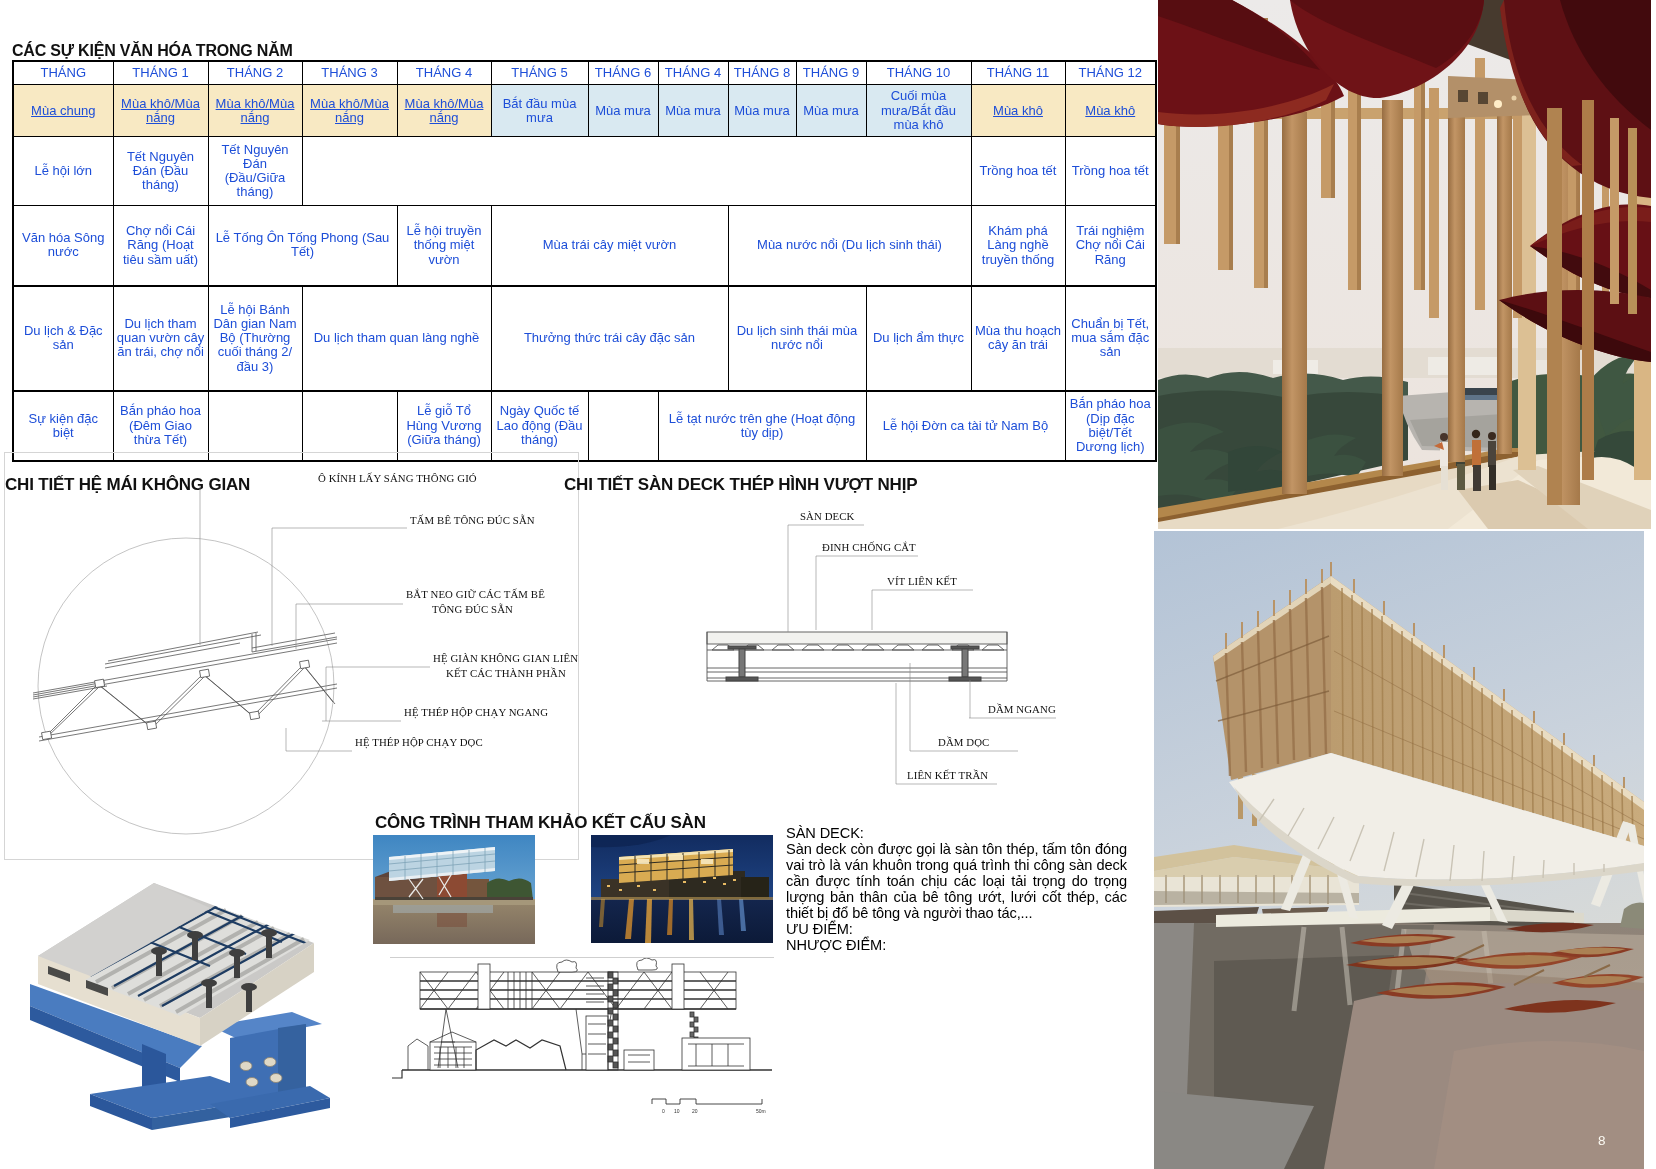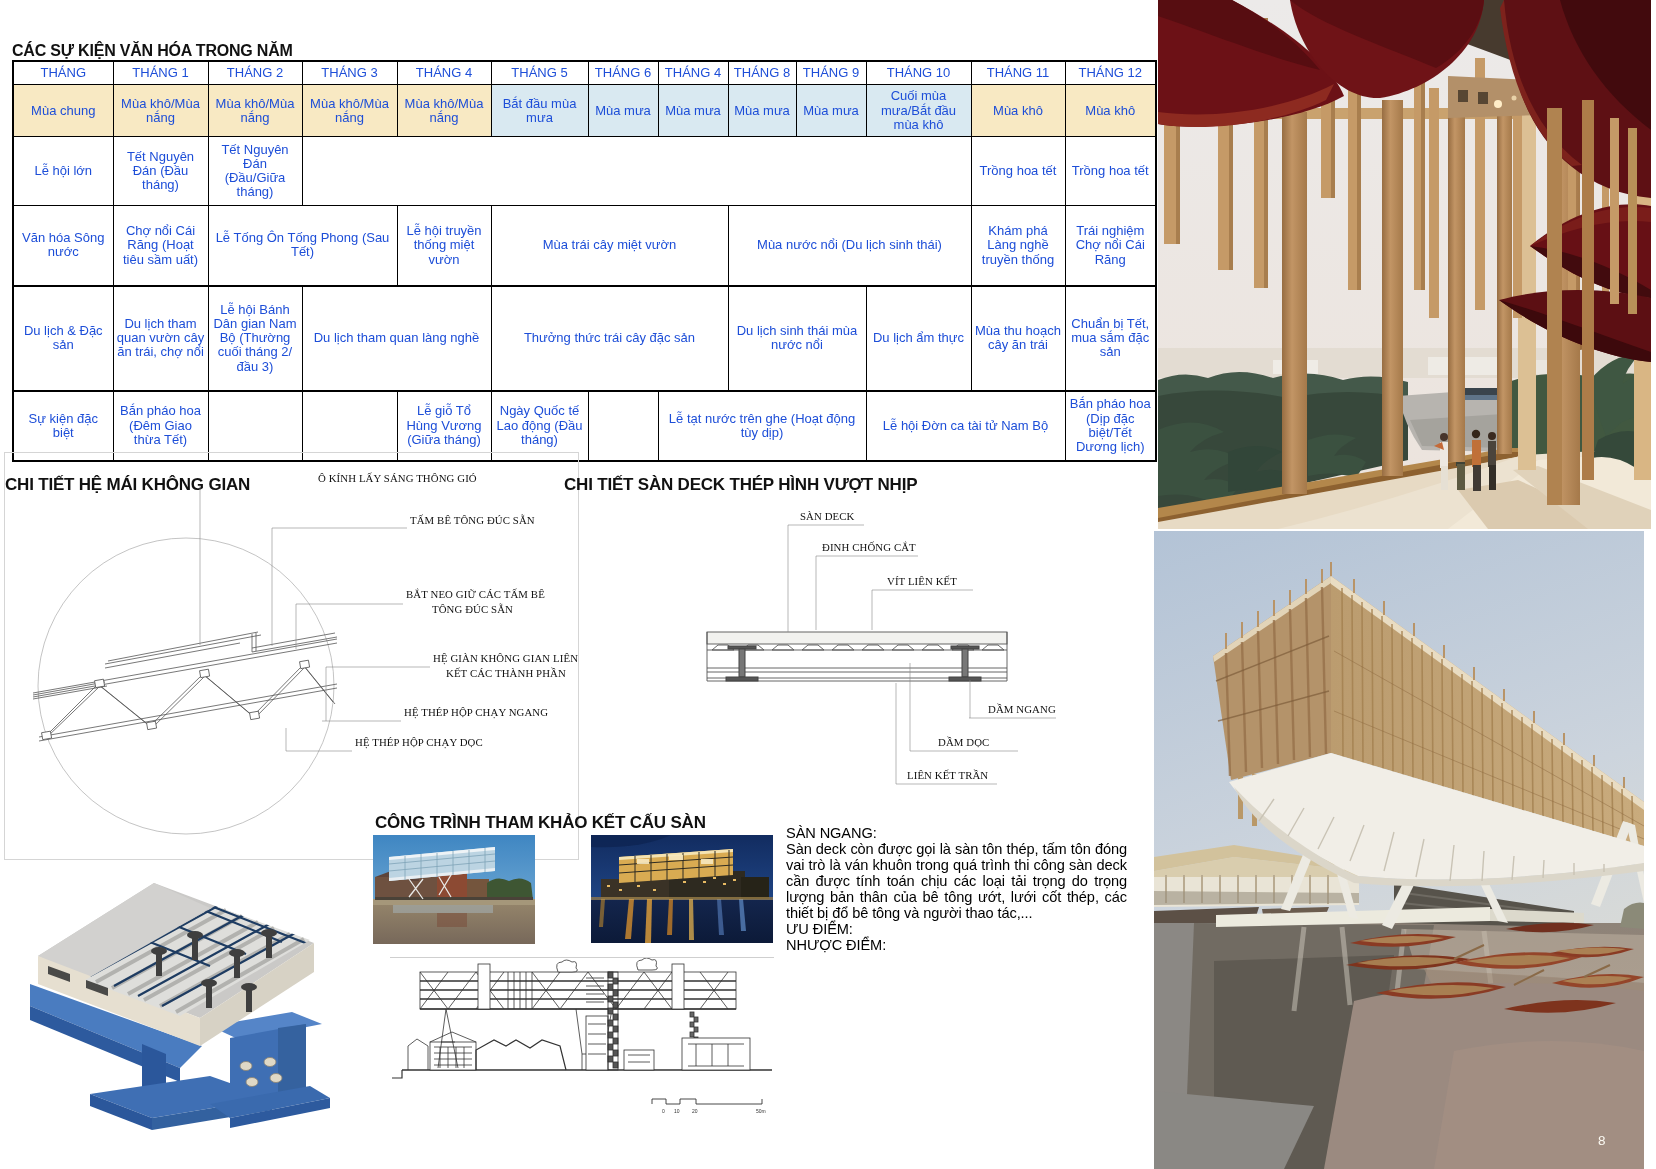--- a/index.html
+++ b/index.html
@@ -1,20 +1,20 @@
 <!DOCTYPE html>
 <html><head>
 <meta charset="utf-8">
 <style>
 html,body{margin:0;padding:0;}
 body{width:1656px;height:1169px;position:relative;background:#ffffff;font-family:"Liberation Sans",sans-serif;overflow:hidden;}
 .abs{position:absolute;}
 table.ev{border-collapse:collapse;table-layout:fixed;width:1143px;}
 table.ev td{border:1px solid #000;text-align:center;vertical-align:middle;font-size:13px;line-height:14.2px;padding:4px 3px;overflow:hidden;color:#1d4ed8;}
-.tan{background:#f8e9c3;}
+.tan{background:#f8e9c3;text-decoration:underline;}
 .blu{background:#d9e9f1;}
 .b2{border-bottom:2px solid #000 !important;}
 .lbl{font-family:"Liberation Serif",serif;font-size:10.8px;letter-spacing:0.1px;fill:#111;}
 .ttl{font-weight:bold;font-size:17px;color:#111;letter-spacing:-0.2px;margin-top:9px;}
 </style>
 </head>
 <body>
 
 <div class="abs ttl" style="left:12px;top:33px;font-size:16px;">CÁC SỰ KIỆN VĂN HÓA TRONG NĂM</div>
 
@@ -484,21 +484,21 @@
 <g font-size="5" fill="#333" font-family="Liberation Sans">
 <text x="272" y="155">0</text>
         <text x="284" y="155">10</text>
         <text x="302" y="155">20</text>
         <text x="366" y="155">50m</text>
 </g>
 </svg>
 </div>
 
 <div class="abs" style="left:786px;top:826px;width:341px;font-size:14.6px;line-height:15.95px;color:#000;text-align:justify;letter-spacing:-0.1px;">
-<div><b style="font-weight:normal;">SÀN NGANG:</b></div>
+<div><b style="font-weight:normal;">SÀN DECK:</b></div>
 <div>Sàn deck còn được gọi là sàn tôn thép, tấm tôn đóng vai trò là ván khuôn trong quá trình thi công sàn deck cần được tính toán chịu các loại tải trọng do trọng lượng bản thân của bê tông ướt, lưới cốt thép, các thiết bị đổ bê tông và người thao tác,...</div>
 <div>ƯU ĐIỂM:</div>
 <div>NHƯỢC ĐIỂM:</div>
 </div>
 
 <div class="abs" style="left:1158px;top:0px;width:493px;height:529px;overflow:hidden;">
 <svg width="493" height="529" viewBox="0 0 493 529">
 <defs>
 <linearGradient id="sky1" x1="0" y1="0" x2="0" y2="1">
 <stop offset="0" stop-color="#eceae9"></stop>

